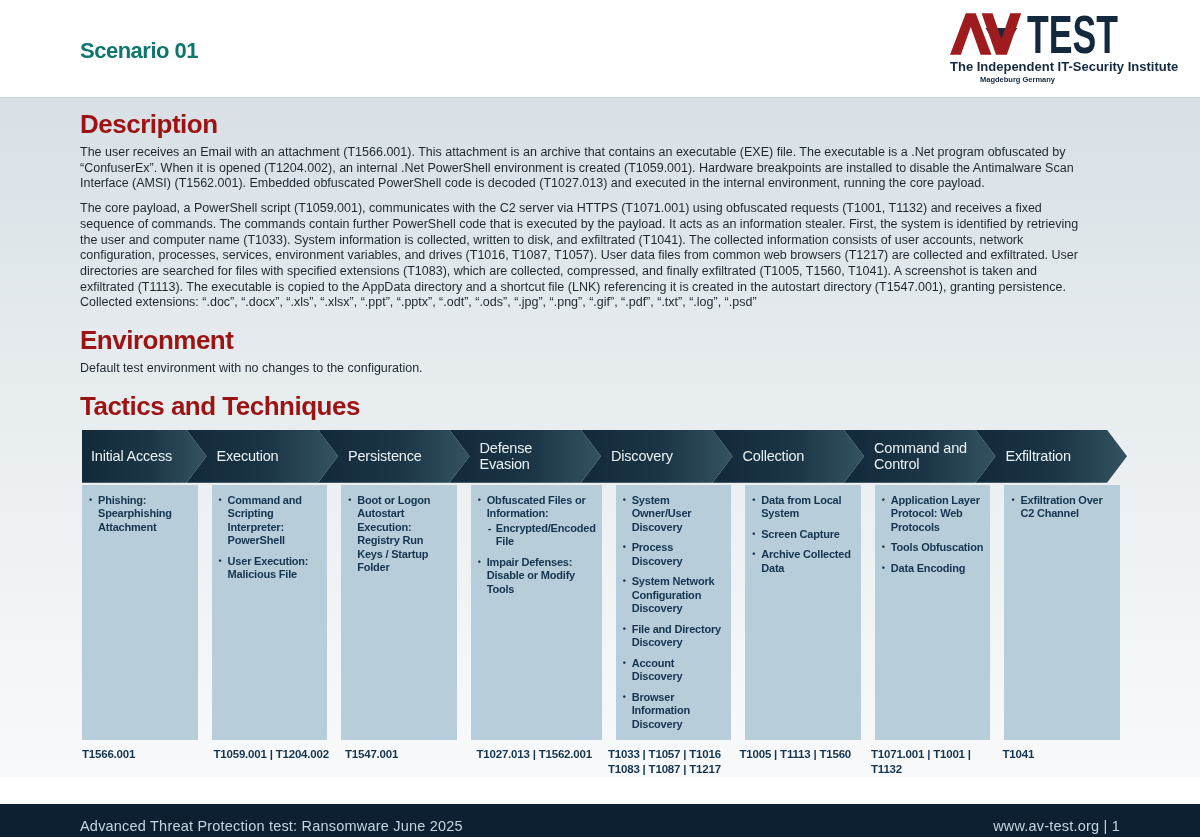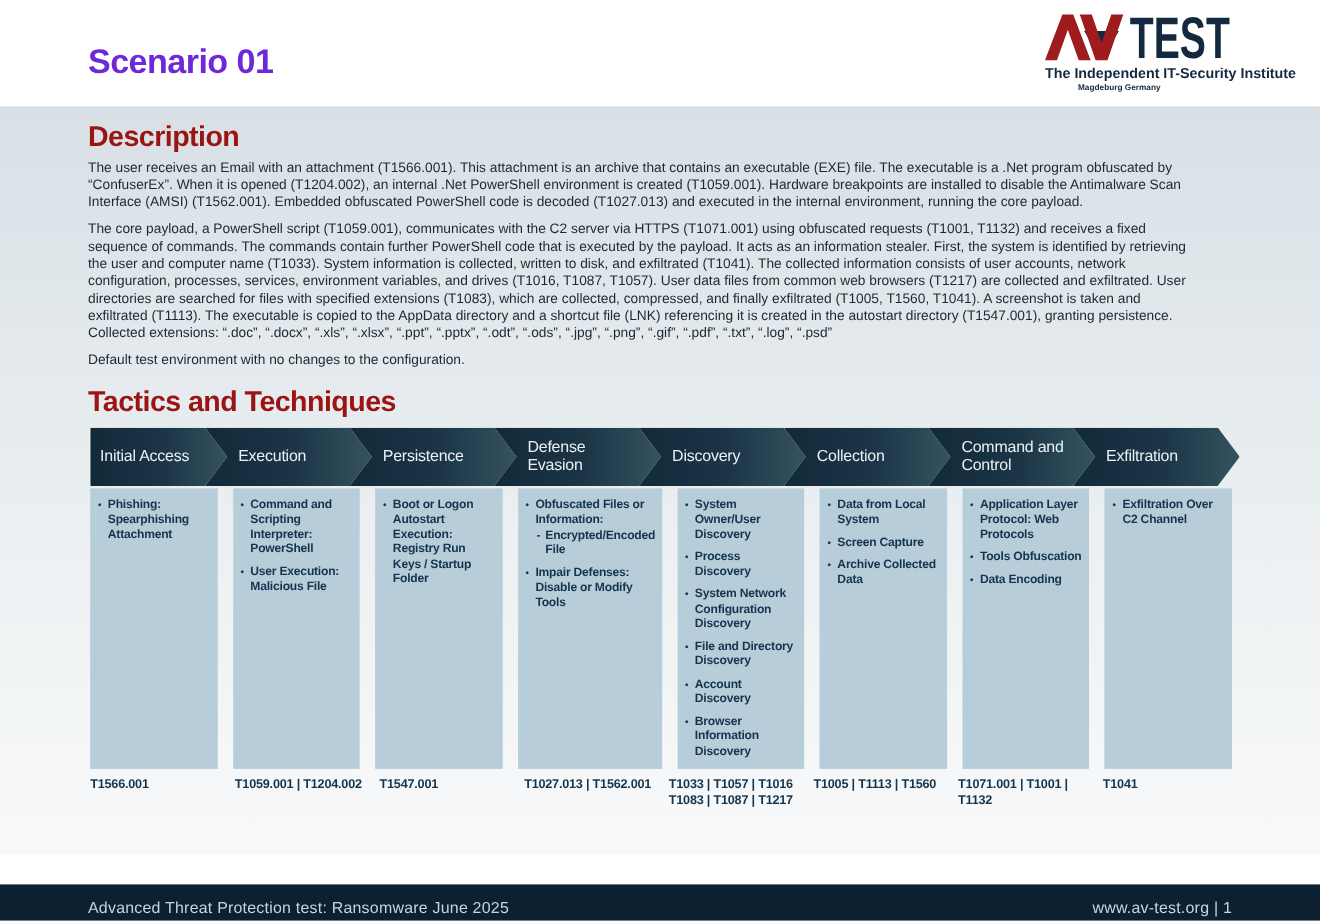--- a/index.html
+++ b/index.html
@@ -2,22 +2,22 @@
 <html><head>
 <meta charset="utf-8">
 <style>
   * { margin:0; padding:0; box-sizing:border-box; }
   html,body { background:#ffffff; }
   body { font-family:"Liberation Sans","DejaVu Sans",sans-serif; }
   .page { position:relative; width:1200px; height:837px; overflow:hidden; background:#ffffff; }
 
   
   .hdr { position:relative; height:97px; background:#ffffff; }
-  .hdr h1 { position:absolute; left:80px; top:38px; font-size:31px; font-weight:700;
-            letter-spacing:-0.5px; color:#6d28d9; }
+  .hdr h1 { position:absolute; left:80px; top:38px; font-size:22px; font-weight:700;
+            letter-spacing:-0.5px; color:#0f766e; }
   .logo { position:absolute; right:80px; top:12px; width:170px; }
   .logo svg { display:block; }
   .logo-line1 { font-size:13px; font-weight:700; color:#14293e; white-space:nowrap;
                 margin-top:3px; letter-spacing:0px;text-align:center; }
   .logo-line2 { font-size:7.5px; font-weight:700; color:#14293e; 
                 margin-top:1px; padding-left:30px; }
 
   
   .content { position:absolute; top:97px; left:0; width:1200px; height:680px;
              padding:12px 111px 0 80px;
@@ -80,20 +80,21 @@
     </div>
   </div>
 
   <div class="content">
 
     <h2>Description</h2>
     <p class="body-txt">The user receives an Email with an attachment (T1566.001). This attachment is an archive that contains an executable (EXE) file. The executable is a .Net program obfuscated by “ConfuserEx”. When it is opened (T1204.002), an internal .Net PowerShell environment is created (T1059.001). Hardware breakpoints are installed to disable the Antimalware Scan Interface (AMSI) (T1562.001). Embedded obfuscated PowerShell code is decoded (T1027.013) and executed in the internal environment, running the core payload.</p>
     <p class="body-txt tight">The core payload, a PowerShell script (T1059.001), communicates with the C2 server via HTTPS (T1071.001) using obfuscated requests (T1001, T1132) and receives a fixed sequence of commands. The commands contain further PowerShell code that is executed by the payload. It acts as an information stealer. First, the system is identified by retrieving the user and computer name (T1033). System information is collected, written to disk, and exfiltrated (T1041). The collected information consists of user accounts, network configuration, processes, services, environment variables, and drives (T1016, T1087, T1057). User data files from common web browsers (T1217) are collected and exfiltrated. User directories are searched for files with specified extensions (T1083), which are collected, compressed, and finally exfiltrated (T1005, T1560, T1041). A screenshot is taken and exfiltrated (T1113). The executable is copied to the AppData directory and a shortcut file (LNK) referencing it is created in the autostart directory (T1547.001), granting persistence.</p>
     <p class="body-txt">Collected extensions: “.doc”, “.docx”, “.xls”, “.xlsx”, “.ppt”, “.pptx”, “.odt”, “.ods”, “.jpg”, “.png”, “.gif”, “.pdf”, “.txt”, “.log”, “.psd”</p>
 
+    <h2 class="mt">Environment</h2>
     <p class="body-txt">Default test environment with no changes to the configuration.</p>
 
     <h2 class="mt">Tactics and Techniques</h2>
 
     <div class="tgrid">
       <div class="chev-row">
           <div class="chev first">
             <span>Initial Access</span>
           </div>
           <div class="chev">

